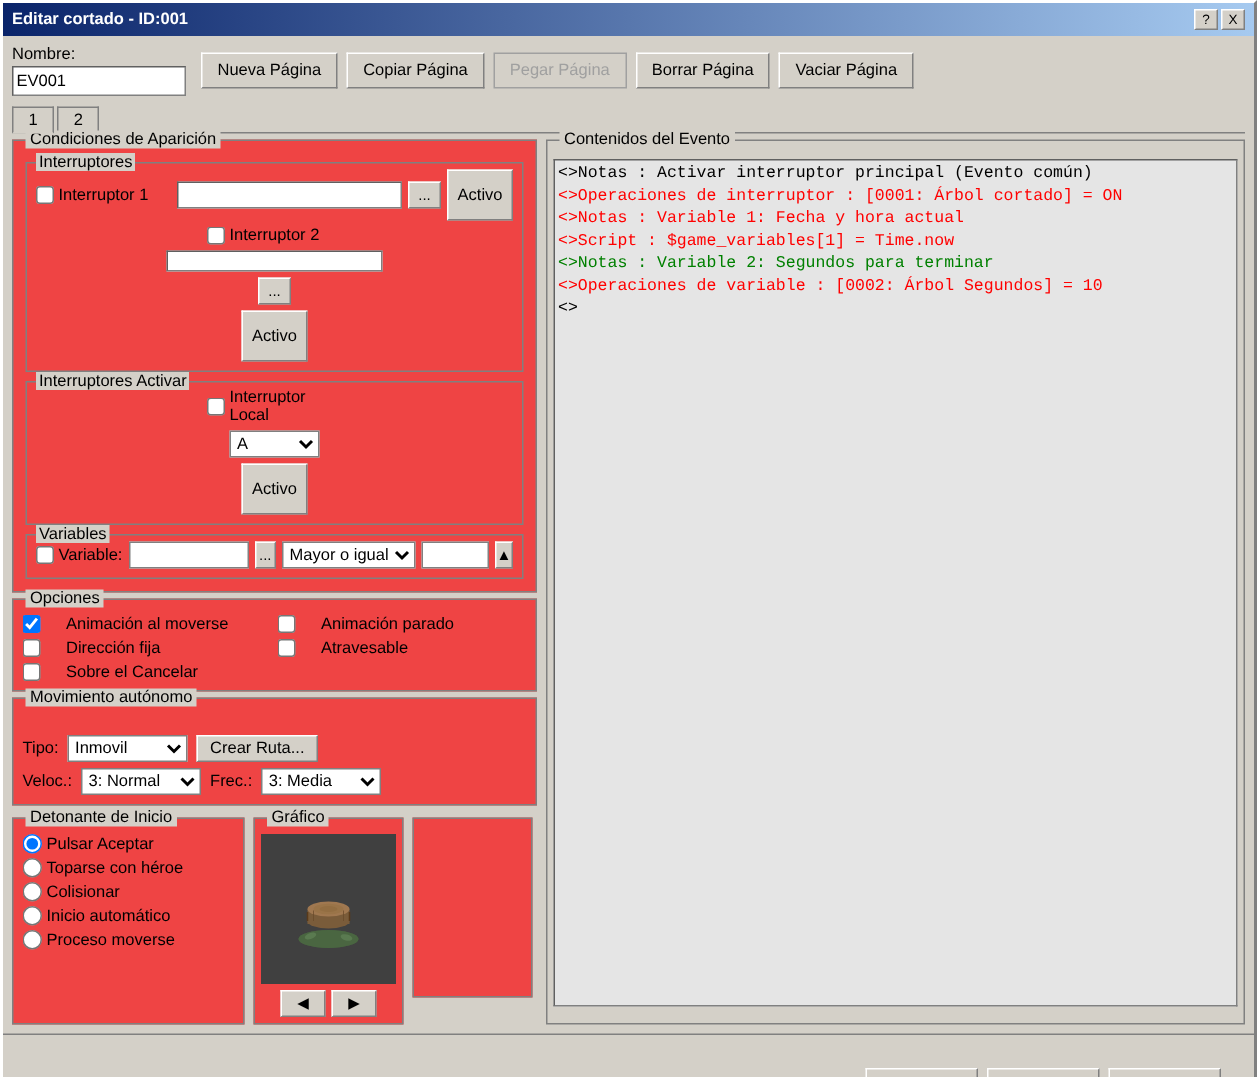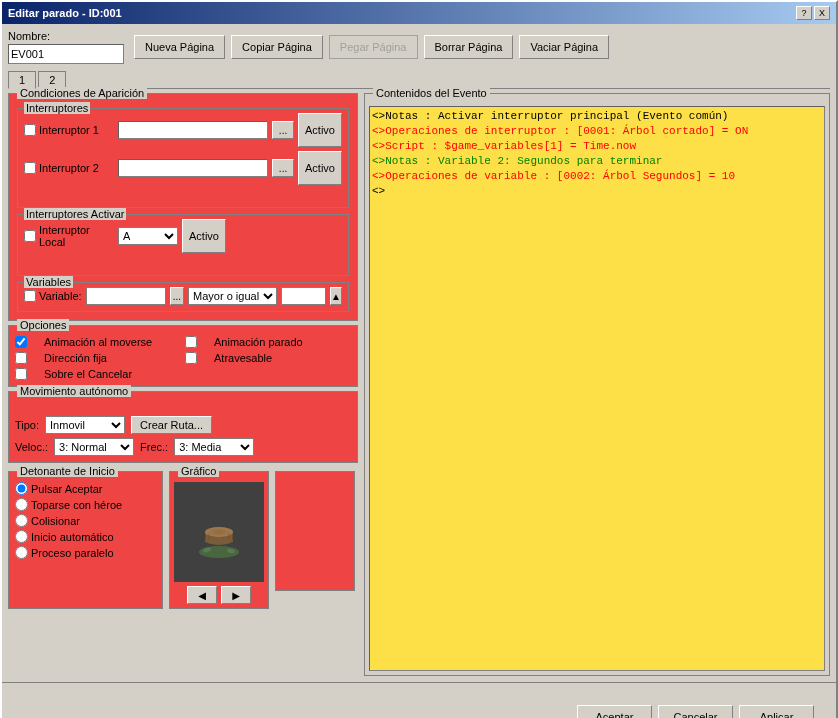--- a/index.html
+++ b/index.html
@@ -140,21 +140,21 @@
       background: #d4d0c8;
       padding: 0 3px;
       font-size: 11px;
     }
     .row-field {
       display: flex;
       align-items: center;
       gap: 4px;
       margin-bottom: 4px;
     }
-    .row-field:last-child { margin-bottom: 16px; }
+    .row-field:last-child { margin-bottom: 0; flex-direction: column; }
     .check-label {
       display: flex;
       align-items: center;
       gap: 3px;
       width: 90px;
       font-size: 11px;
     }
     input[type=checkbox] {
       width: 12px;
       height: 12px;
@@ -320,21 +320,21 @@
       position: absolute;
       top: -7px;
       left: 8px;
       background: #d4d0c8;
       padding: 0 3px;
       font-size: 11px;
     }
     .event-list {
       width: 100%;
       height: 565px;
-      background: #fde047;
+      background: #e5e5e5;
       border: 1px solid #808080;
       border-top-color: #606060;
       border-left-color: #606060;
       overflow-y: auto;
       padding: 2px;
       font-size: 11px;
       font-family: 'Courier New', monospace;
     }
     .event-line {
       white-space: pre;
@@ -379,21 +379,21 @@
       width: 60px;
       height: 60px;
     }
   </style>
 </head>
 <body>
 
 <div class="window">
 
   <div class="title-bar">
-    <span class="title-bar-text">Editar parado - ID:001</span>
+    <span class="title-bar-text">Editar cortado - ID:001</span>
     <div class="title-bar-buttons">
       <div class="title-btn">?</div>
       <div class="title-btn">X</div>
     </div>
   </div>
 
   <div class="window-content">
 
     <div class="top-row">
       <div class="nombre-section">
@@ -550,21 +550,21 @@
               <label class="radio-opt">
                 <input type="radio" name="detonante" style="">
                 <span>Colisionar</span>
               </label>
               <label class="radio-opt">
                 <input type="radio" name="detonante" style="">
                 <span>Inicio automático</span>
               </label>
               <label class="radio-opt">
                 <input type="radio" name="detonante" style="">
-                <span>Proceso paralelo</span>
+                <span>Proceso moverse</span>
               </label>
             </div>
           </div>
 
           <div class="group-box grafico-box">
             <span class="group-box-title">Gráfico</span>
             <div class="grafico-area" style="margin-top:6px;">
 
               <svg class="stump-img" viewBox="0 0 60 60">
 
@@ -600,20 +600,21 @@
 
       </div>
 
       <div class="right-panel">
         <div class="contenidos-box">
           <span class="contenidos-title">Contenidos del Evento</span>
           <div class="event-list" style="margin-top:8px;">
 
           <div class="event-line">&lt;&gt;Notas : Activar interruptor principal (Evento común)</div>
               <div class="event-line red">&lt;&gt;Operaciones de interruptor : [0001: Árbol cortado] = ON</div>
+              <div class="event-line red">&lt;&gt;Notas : Variable 1: Fecha y hora actual</div>
               <div class="event-line red">&lt;&gt;Script : $game_variables[1] = Time.now</div>
               <div class="event-line green">&lt;&gt;Notas : Variable 2: Segundos para terminar</div>
               <div class="event-line red">&lt;&gt;Operaciones de variable : [0002: Árbol Segundos] = 10</div>
               <div class="event-line">&lt;&gt;</div>
             </div>
         </div>
       </div>
     </div>
   </div>
 

